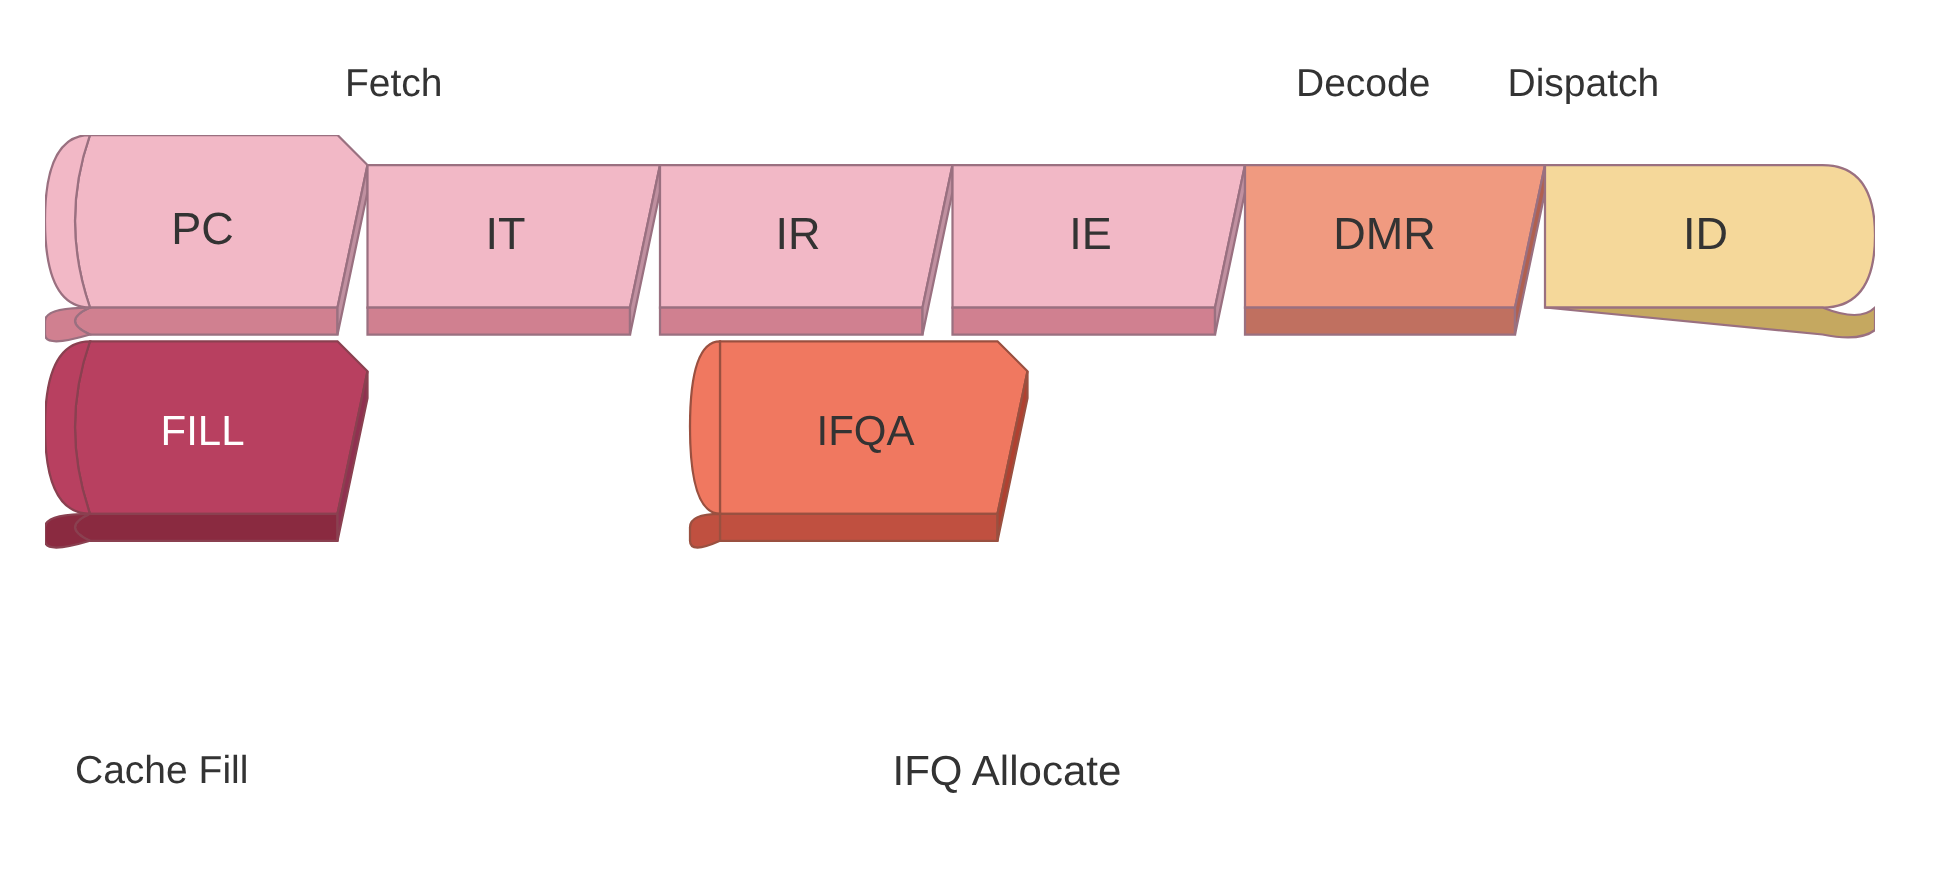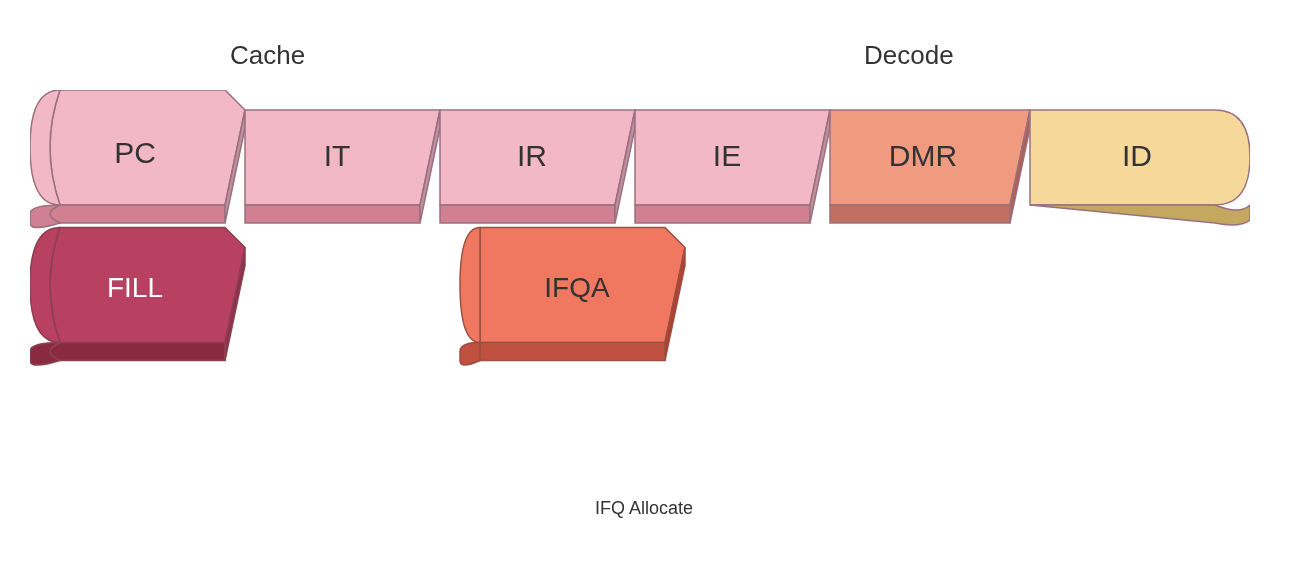--- a/index.html
+++ b/index.html
@@ -78,32 +78,33 @@
       top: 468px;
       left: 20px;
       font-size: 26px;
       color: #333;
     }
 
     .label-ifq-allocate {
       position: absolute;
       top: 468px;
       left: 565px;
-      font-size: 18px;
+      font-size: 28px;
       color: #333;
     }
   </style>
 </head>
 <body>
 
 <div class="diagram-container">
 
   <div class="labels-row">
-    <span class="label-fetch">Cache</span>
+    <span class="label-fetch">Fetch</span>
     <span class="label-decode">Decode</span>
+    <span class="label-dispatch">Dispatch</span>
   </div>
 
   <svg class="pipeline-svg" viewBox="0 0 1220 155" xmlns="http://www.w3.org/2000/svg">
 
     <path d="M 30,0 L 195,0 L 215,20 L 195,115 L 30,115 Q 10,57 30,0 Z" fill="#f2b8c6" stroke="#9a7080" stroke-width="1.5"></path>
 
     <path d="M 30,115 L 195,115 L 195,133 L 30,133 Q 10,124 30,115 Z" fill="#d08090" stroke="#9a7080" stroke-width="1.5"></path>
 
     <path d="M 195,115 L 215,20 L 215,38 L 195,133 Z" fill="#c090a0" stroke="#9a7080" stroke-width="1.5"></path>
     <text x="105" y="65" text-anchor="middle" dominant-baseline="middle" font-size="30" font-weight="500" fill="#333">PC</text>
@@ -148,15 +149,16 @@
 
     <path d="M 450,0 L 635,0 L 655,20 L 635,115 L 450,115 L 450,0 Z" fill="#f07860" stroke="#9a5040" stroke-width="1.5"></path>
     <path d="M 450,115 L 635,115 L 635,133 L 450,133 Z" fill="#c05040" stroke="#9a5040" stroke-width="1.5"></path>
     <path d="M 635,115 L 655,20 L 655,38 L 635,133 Z" fill="#b04030" stroke="#9a5040" stroke-width="1.5"></path>
 
     <path d="M 450,0 Q 430,0 430,57 Q 430,115 450,115 L 450,0 Z" fill="#f07860" stroke="#9a5040" stroke-width="1.5"></path>
     <path d="M 450,115 Q 430,115 430,124 L 430,133 Q 430,142 450,133 L 450,115 Z" fill="#c05040" stroke="#9a5040" stroke-width="1.5"></path>
     <text x="547" y="62" text-anchor="middle" dominant-baseline="middle" font-size="28" font-weight="500" fill="#333">IFQA</text>
   </svg>
 
+  <div class="label-cache-fill">Cache Fill</div>
   <div class="label-ifq-allocate">IFQ Allocate</div>
 
 </div>
 
 </body></html>

